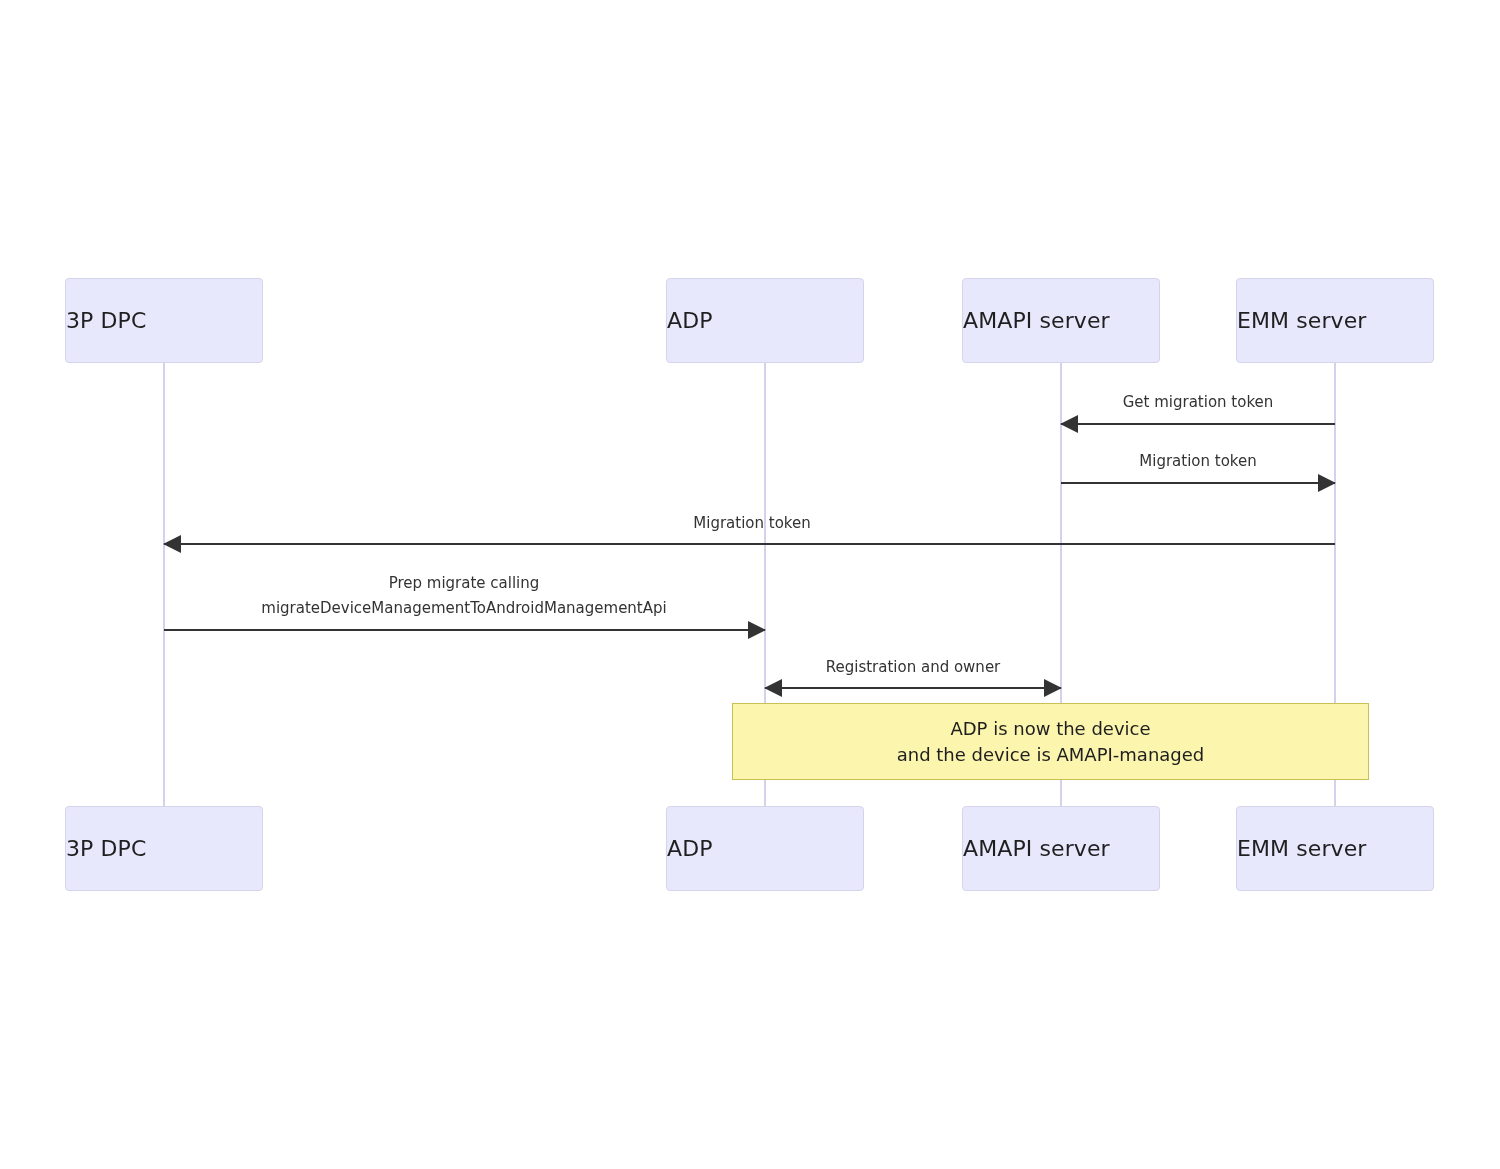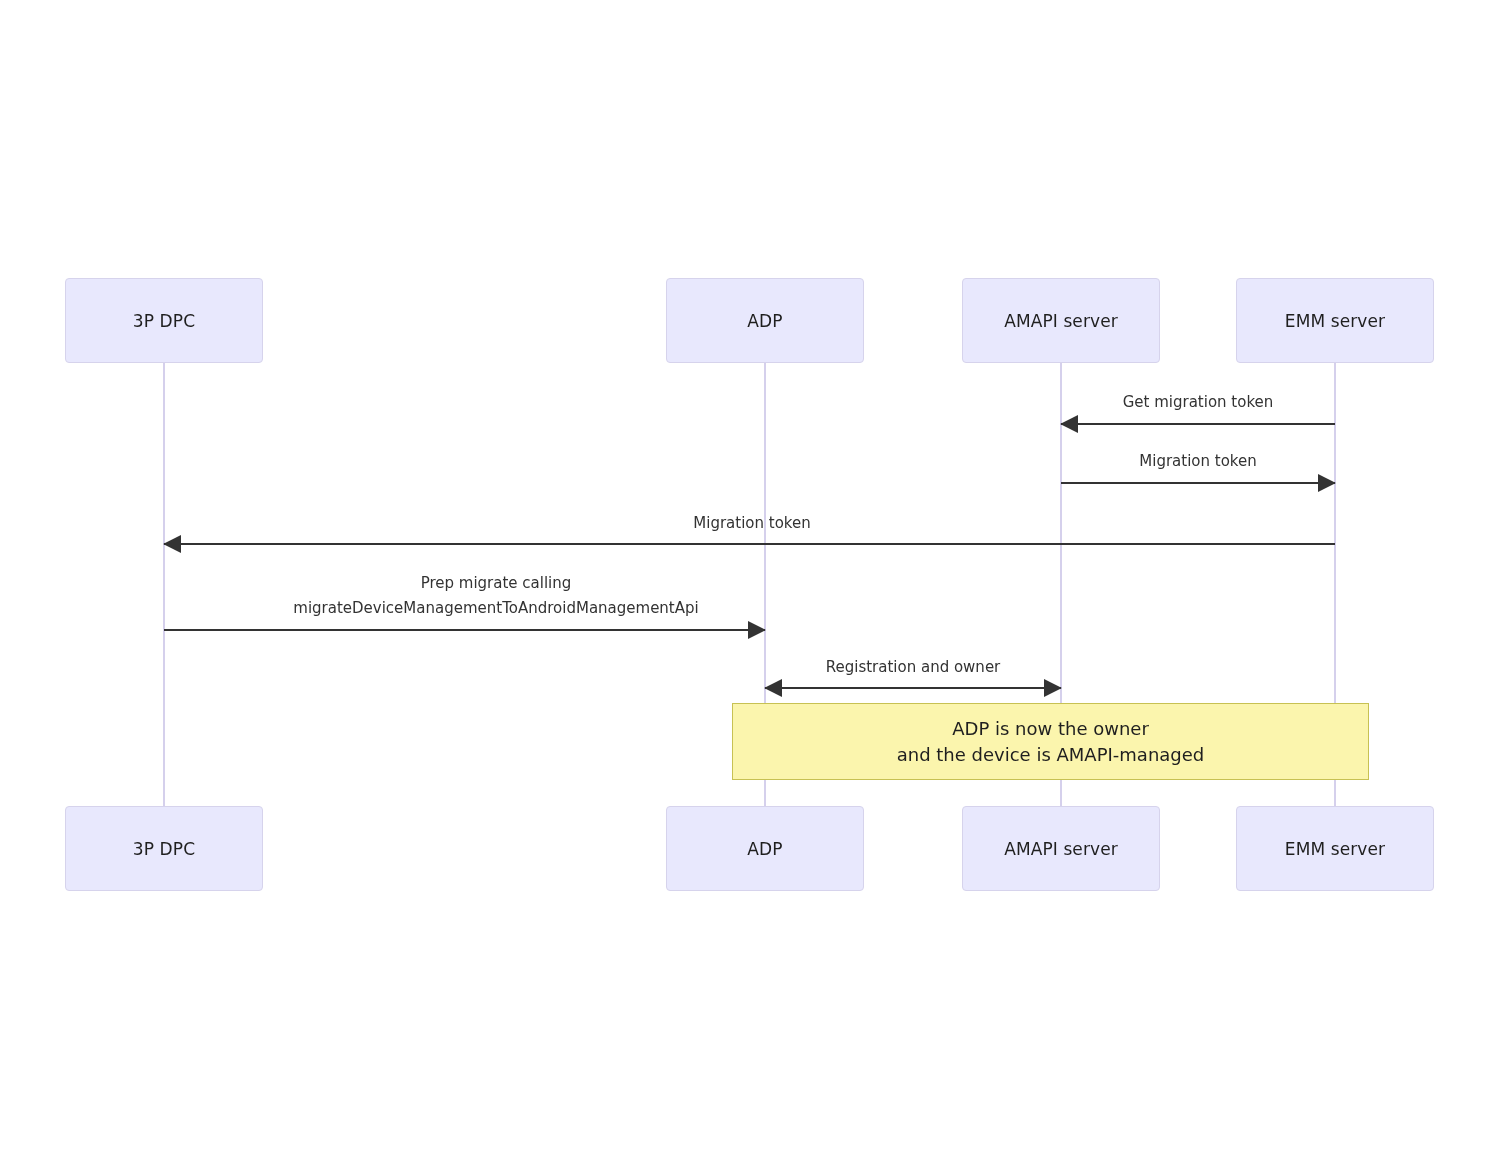--- a/index.html
+++ b/index.html
@@ -28,23 +28,22 @@
     display: block;
   }
   .participant-box {
     position: absolute;
     box-sizing: border-box;
     background: #E8E8FD;
     border: 1px solid #D6D3EC;
     border-radius: 4px;
     display: flex;
     align-items: center;
-    justify-content: center;
     color: #1f1f1f;
-    font-size: 17px;
+    font-size: 22px;
     font-family: "DejaVu Sans", sans-serif;
     letter-spacing: 0.1px;
   }
   .note-box {
     position: absolute;
     box-sizing: border-box;
     background: #FBF5AD;
     border: 1.5px solid #C7C153;
     display: flex;
     flex-direction: column;
@@ -128,28 +127,28 @@
   <div id="message-labels">
       <div class="msg-label" style="left: 1198px; top: 390px;">
         <span class="msg-line">Get migration token</span>
       </div>
       <div class="msg-label" style="left: 1198px; top: 449px;">
         <span class="msg-line">Migration token</span>
       </div>
       <div class="msg-label" style="left: 752px; top: 511px;">
         <span class="msg-line">Migration token</span>
       </div>
-      <div class="msg-label" style="left: 496px; top: 571px;">
+      <div class="msg-label" style="left: 464px; top: 571px;">
         <span class="msg-line">Prep migrate calling</span>
         <span class="msg-line">migrateDeviceManagementToAndroidManagementApi</span>
       </div>
       <div class="msg-label" style="left: 913px; top: 655px;">
         <span class="msg-line">Registration and owner</span>
       </div>
     </div>
   <div id="notes">
       <div class="note-box" style="left: 732px; top: 703px; width: 637px; height: 77px;">
-        <span class="note-line">ADP is now the owner</span>
+        <span class="note-line">ADP is now the device</span>
         <span class="note-line">and the device is AMAPI-managed</span>
       </div>
     </div>
 
 </div>
 
 </body></html>

